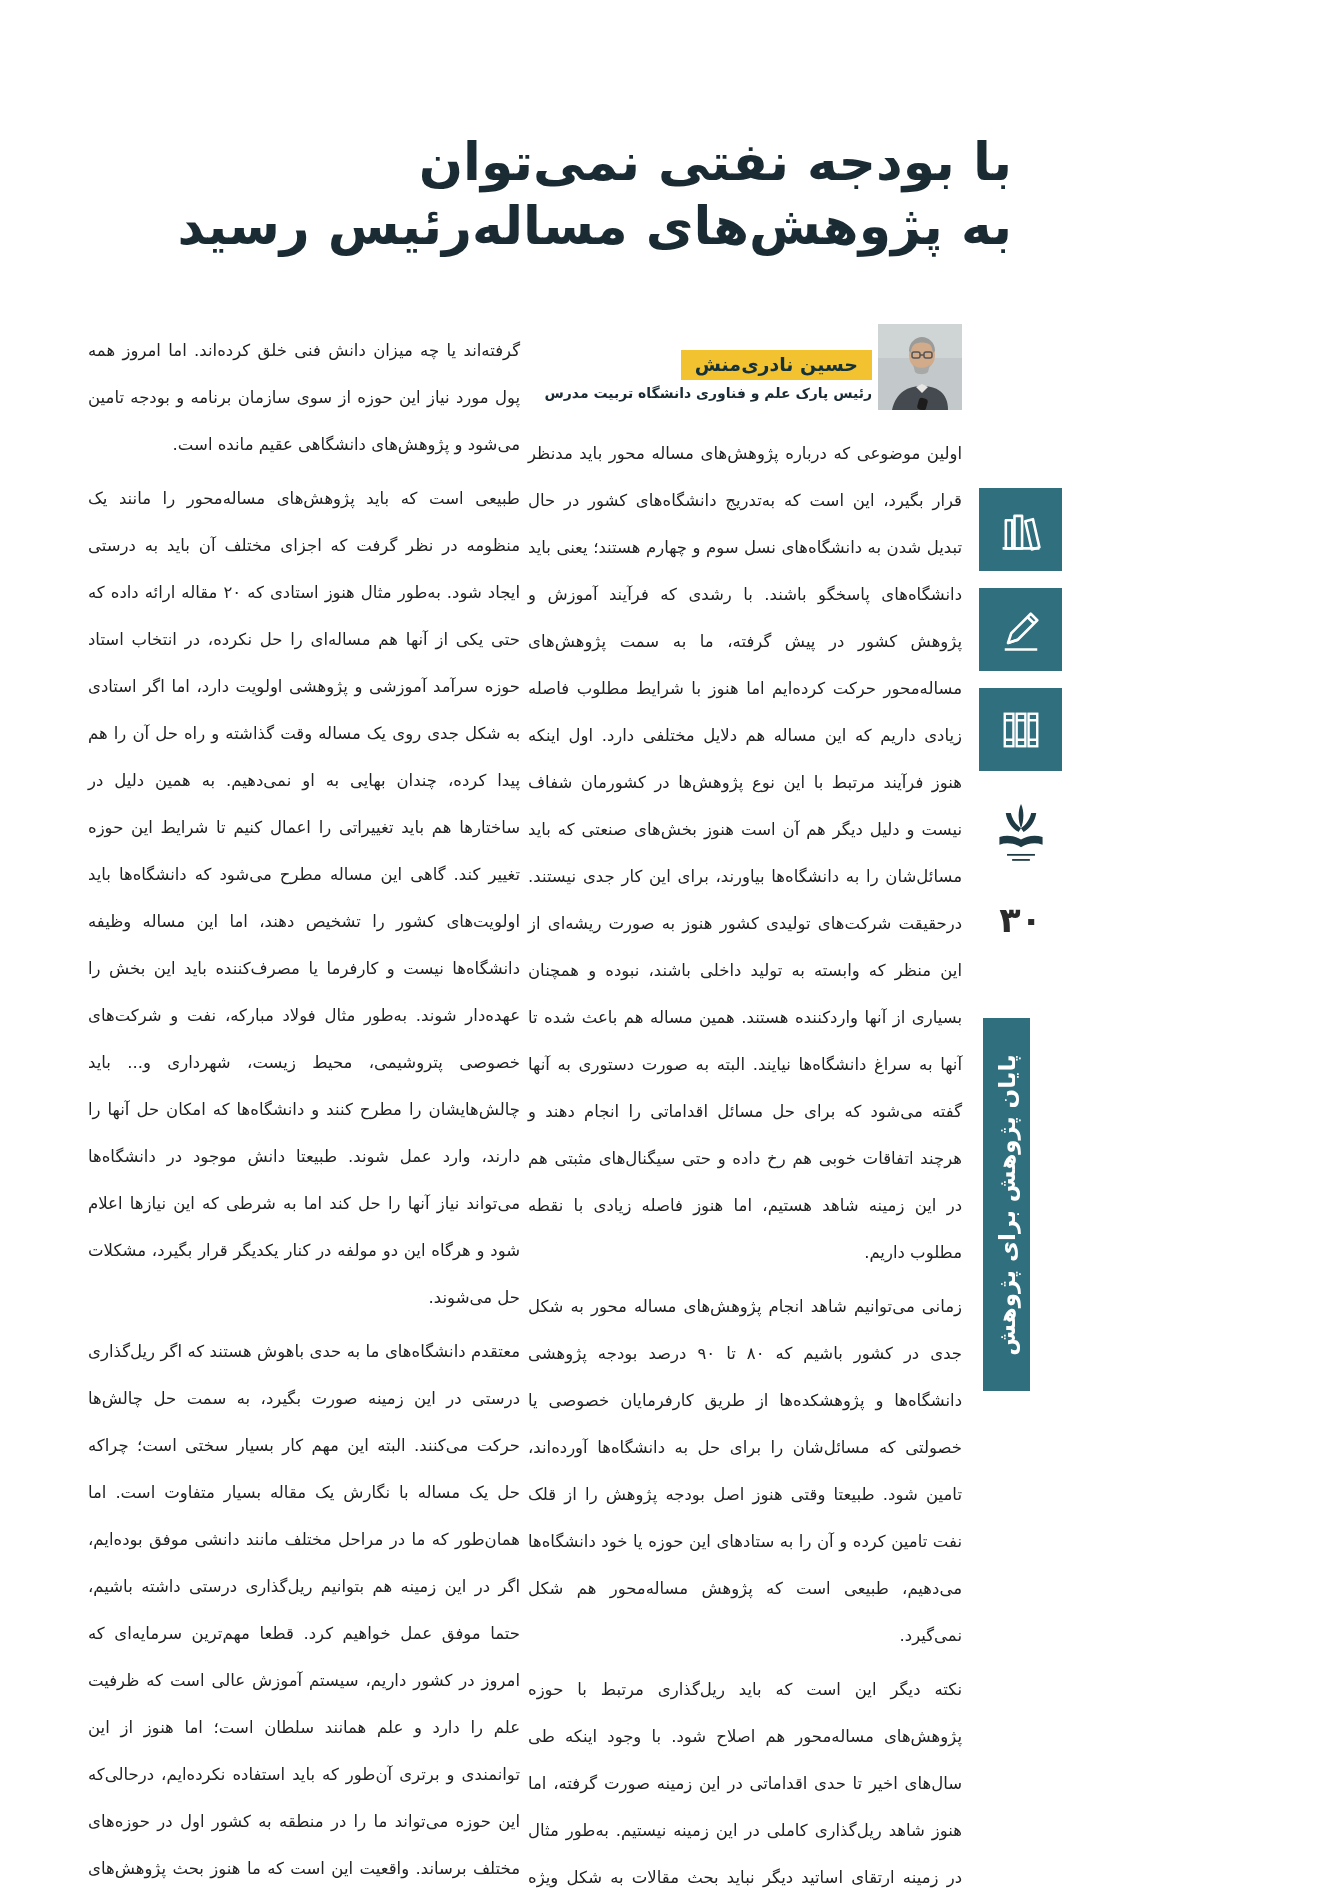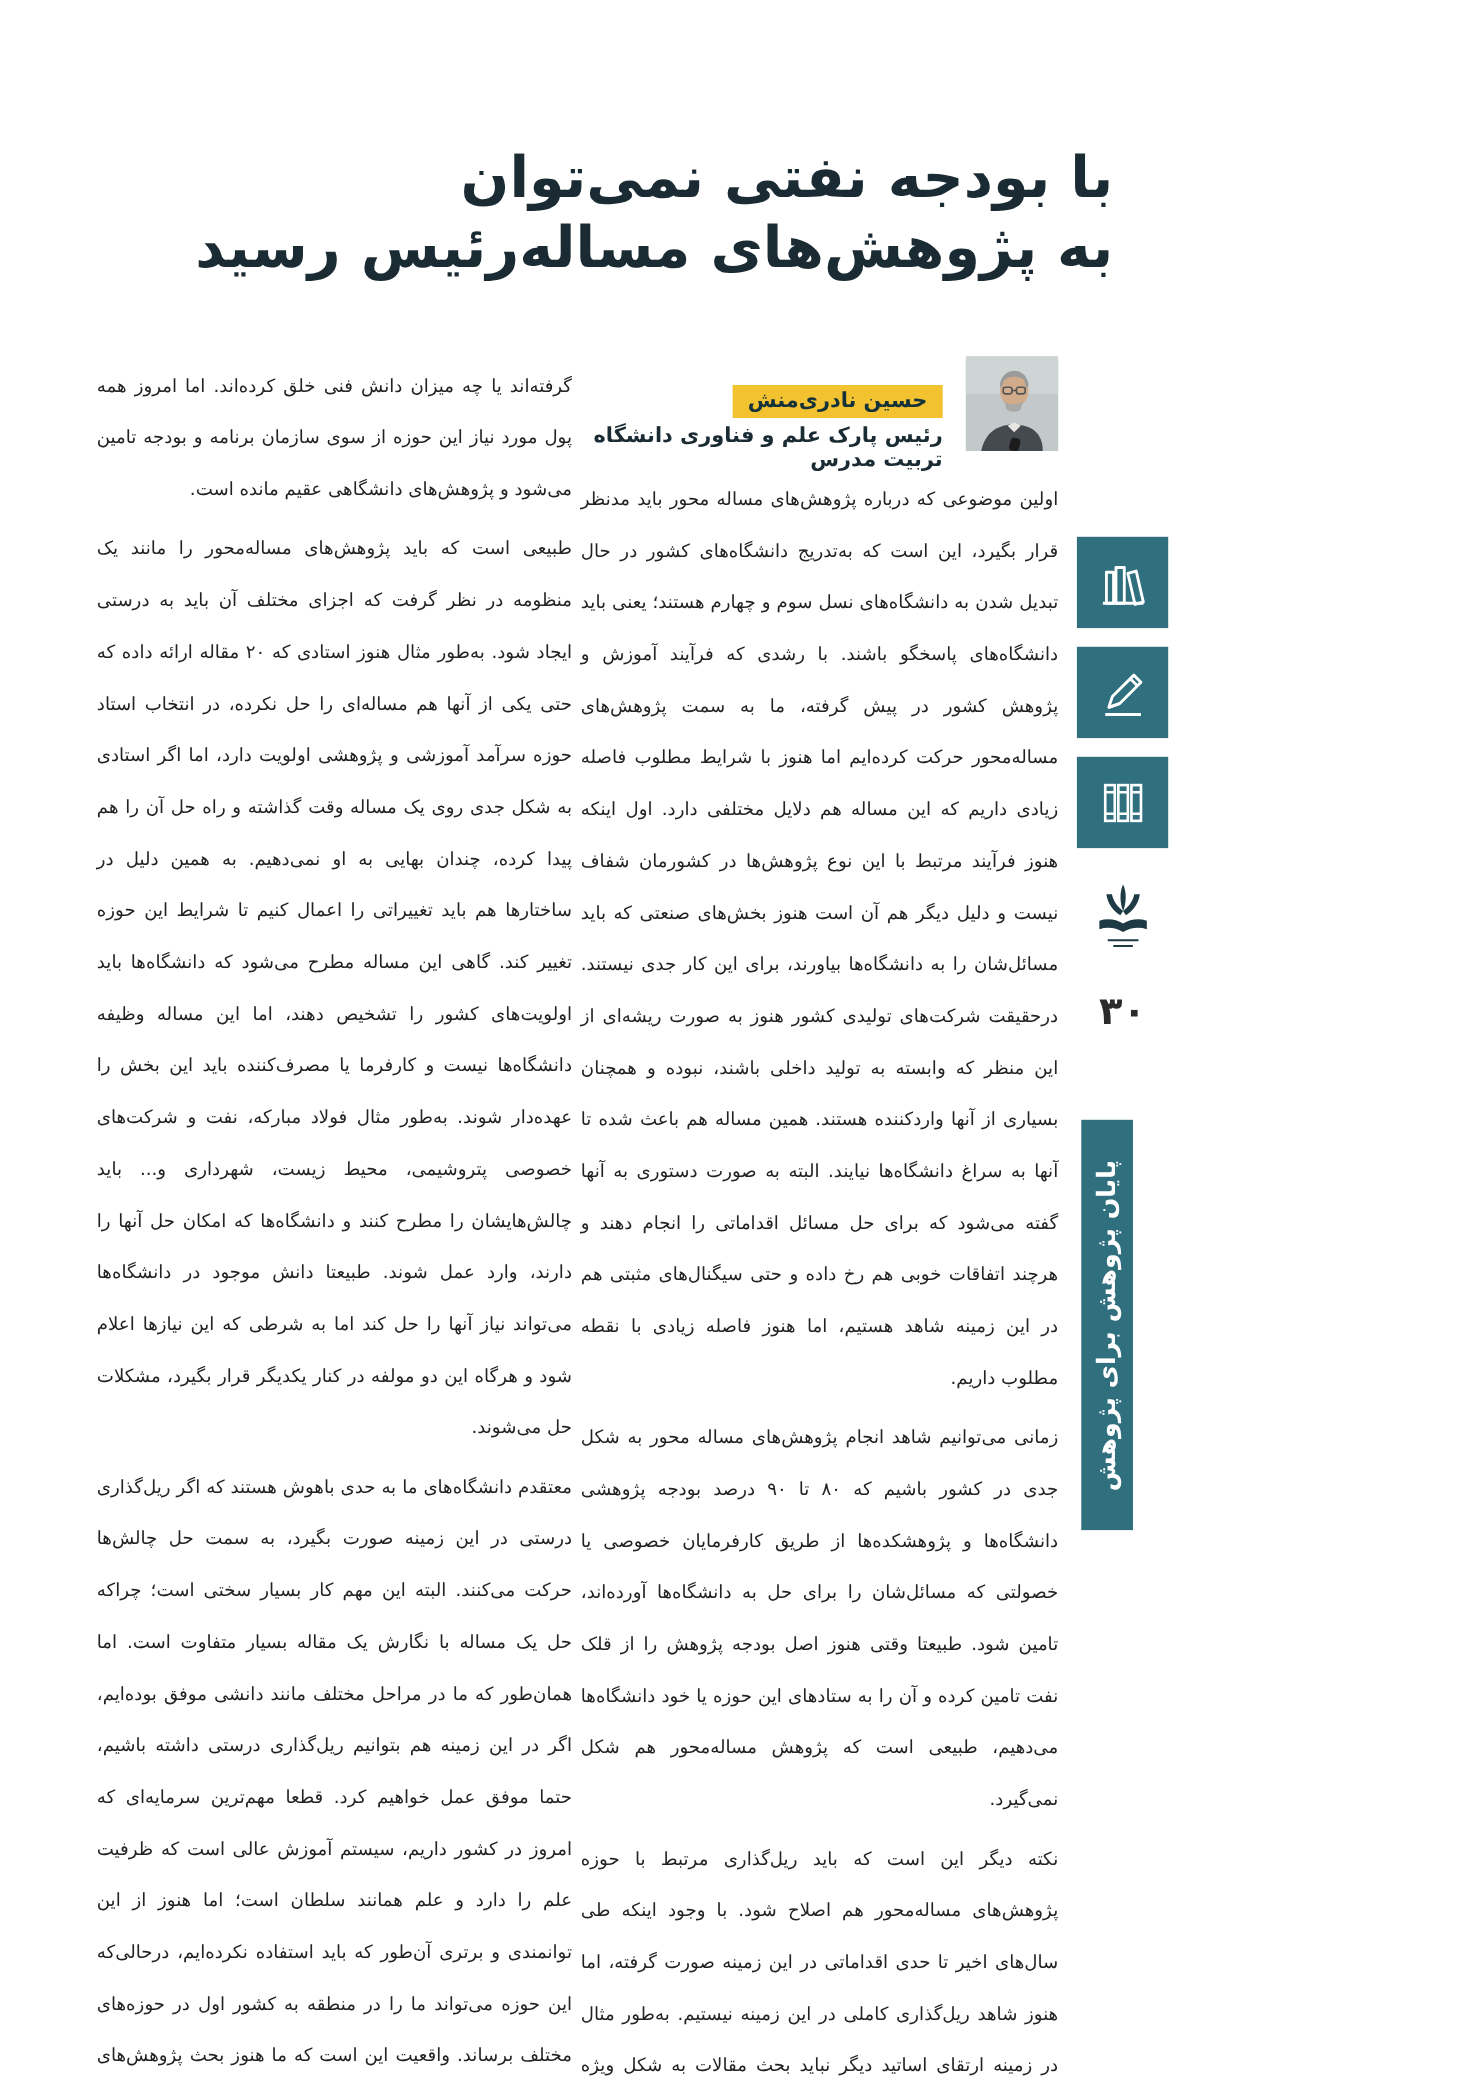--- a/index.html
+++ b/index.html
@@ -24,40 +24,40 @@
   .title-line { font-size: 52px; line-height: 64px; letter-spacing: -0.5px; }
 
   
   .byline {
     position: absolute;
     left: 528px;
     top: 324px;
     width: 434px;
     height: 96px;
     display: flex;
-    gap: 21px;
+    gap: 6px;
   }
   .photo {
     width: 84px; height: 86px;
     flex: 0 0 84px;
     overflow: hidden;
     background: #c3c9cb;
   }
   .byline-text { flex: 1; padding-top: 26px; text-align: right; }
   .byline-name {
     display: inline-block;
     background: #f2c230;
     color: #14323a;
     font-weight: bold;
     font-size: 19px;
     padding: 3px 14px 5px;
   }
   .byline-role {
     margin-top: 5px;
-    font-size: 19px;
+    font-size: 14px;
     font-weight: bold;
     color: #1b2b33;
   }
 
   
   .col {
     position: absolute;
     color: #222222;
     font-size: 16.5px;
     line-height: 47px;

